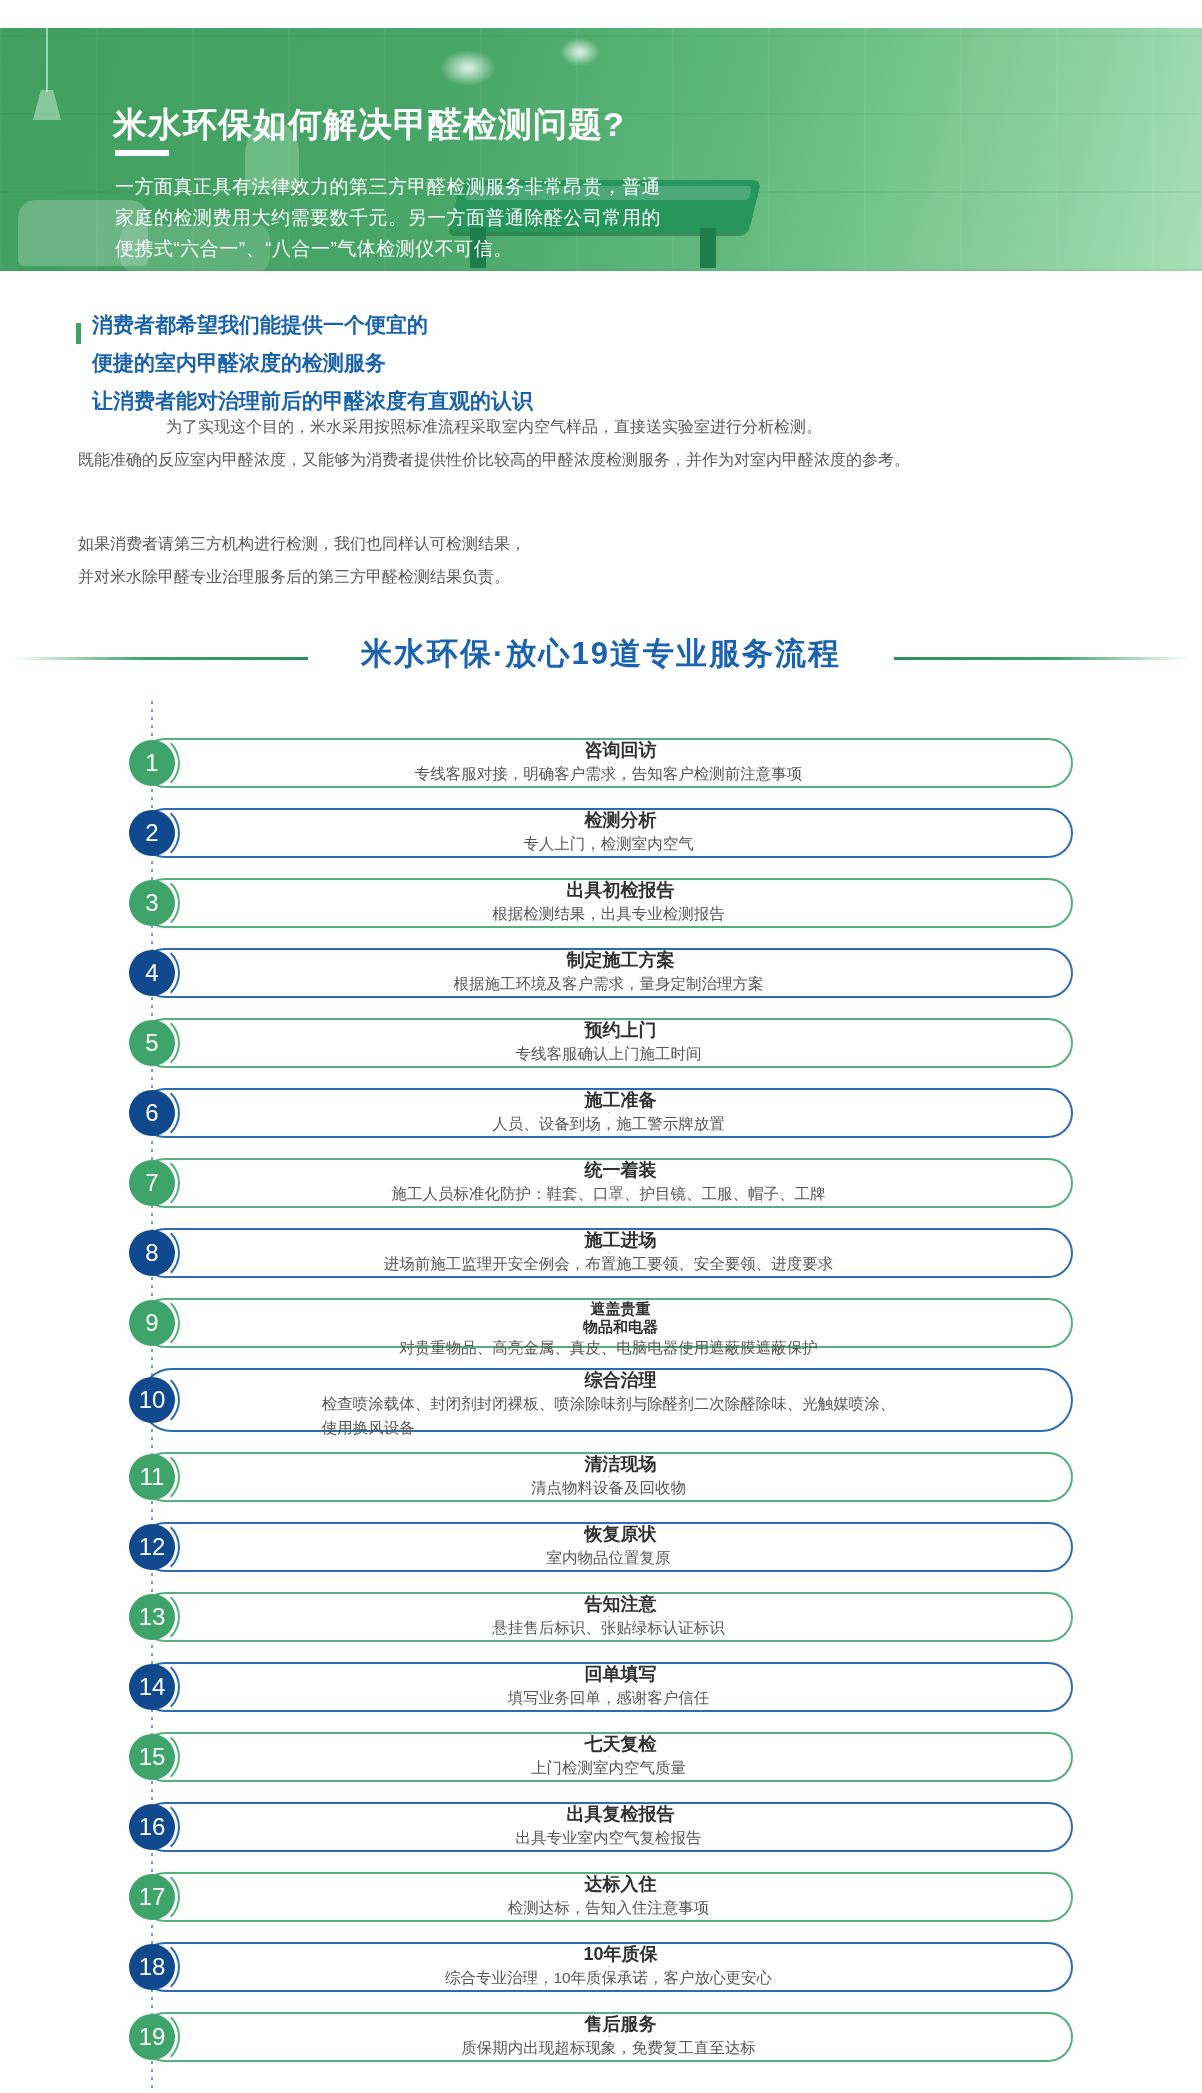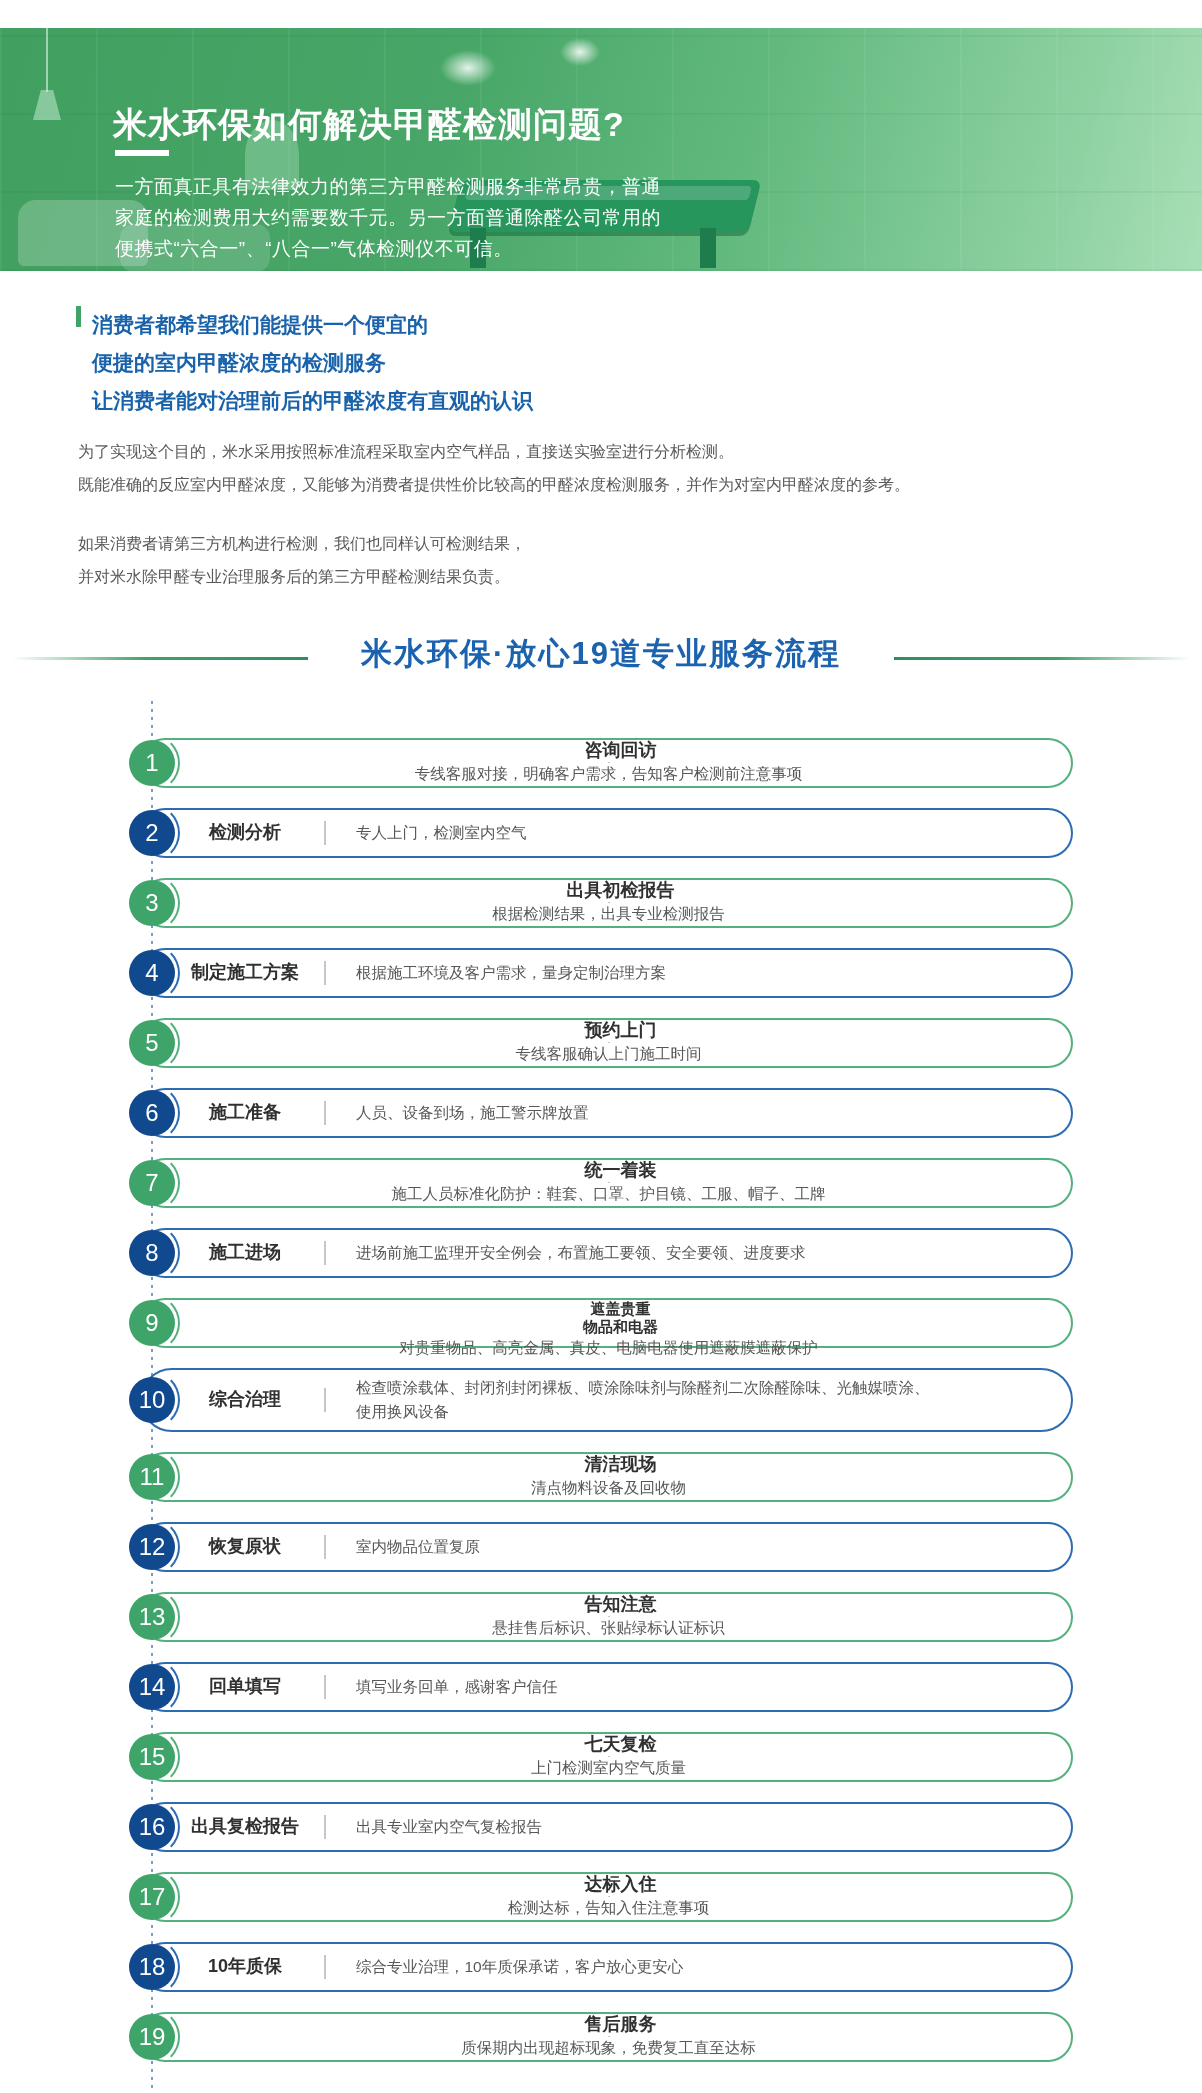--- a/index.html
+++ b/index.html
@@ -49,46 +49,46 @@
   .hr-table{position:absolute;left:70px;top:232px;width:210px;height:11px;background:#93785f;}
   .hr-cabinet{position:absolute;right:0;bottom:0;width:74px;height:78px;background:#edeae4;border-top:3px solid #d8d4cc;}
   .hr-red{position:absolute;left:186px;top:219px;width:0;height:0;border-left:9px solid transparent;border-right:9px solid transparent;border-bottom:14px solid #b44a41;}
 
   .hero-title{position:absolute;left:113px;top:66px;color:#fff;font-size:34px;font-weight:700;letter-spacing:1px;z-index:5;margin-top:8px;}
   .hero-dash{position:absolute;left:115px;top:122px;width:54px;height:6px;background:#fff;z-index:5;}
   .hero-para{position:absolute;left:115px;top:143px;z-index:5;color:#fff;font-size:19px;line-height:31px;letter-spacing:.5px;}
 
   
   .intro{position:absolute;left:76px;top:306px;color:#1a63aa;font-size:21px;font-weight:700;line-height:38px;}
-  .intro-line{display:flex;align-items:flex-start;}
+  .intro-line{display:flex;align-items:flex-end;}
   .intro-bar{width:5px;height:21px;background:#3fa368;margin-right:11px;}
   .intro-line.no-bar{padding-left:16px;}
 
   
   .para{position:absolute;left:78px;color:#595959;font-size:16px;line-height:33px;}
-  .para-1{top:435px;}
+  .para-1{top:410px;text-align:center;}
   .para-2{top:529px;font-family:Liberation Mono, monospace;}
 
   
   .sec-title-wrap{position:absolute;left:0;top:633px;width:1202px;text-align:center;}
   .sec-title{display:inline-block;color:#1b63ae;font-size:31px;font-weight:700;letter-spacing:2px;}
   .sec-line{position:absolute;top:657px;height:3px;width:296px;}
   .sec-line.left{left:12px;background:linear-gradient(90deg,rgba(63,163,104,0),#3fa368 45%,#2f8f5a);}
   .sec-line.right{right:12px;background:linear-gradient(270deg,rgba(63,163,104,0),#3fa368 45%,#2f8f5a);}
 
   
   .dotted-line{position:absolute;left:151px;top:701px;width:2px;height:1392px;z-index:0;
     background:repeating-linear-gradient(180deg,#6f9bd1 0 3px,transparent 3px 8px);}
   .steps{position:absolute;left:0;top:738px;width:1202px;display:flex;flex-direction:column;gap:20px;z-index:1;}
   .step-row{position:relative;height:50px;}
   .step-row.tall{height:64px;}
   .step-pill{position:absolute;left:140px;width:933px;top:0;bottom:0;background:#fff;
     border:2px solid #888;border-radius:32px;display:flex;align-items:center;box-sizing:border-box;}
   .step-row.green .step-pill{border-color:#54b07c;flex-direction:column;}
-  .step-row.blue  .step-pill{border-color:#2d6cb3;}
+  .step-row.blue  .step-pill{border-color:#2d6cb3;flex-direction:column;}
   .step-arc{position:absolute;left:122px;top:50%;width:58px;height:58px;margin-top:-29px;border-radius:50%;
     border:2px solid transparent;box-sizing:border-box;}
   .step-row.green .step-arc{border-right-color:#54b07c;}
   .step-row.blue  .step-arc{border-right-color:#2d6cb3;}
   .step-num{position:absolute;left:129px;top:50%;width:46px;height:46px;margin-top:-23px;border-radius:50%;
     color:#fff;display:flex;align-items:center;justify-content:center;font-size:24px;z-index:2;}
   .step-row.green .step-num{background:#3ea469;}
   .step-row.blue  .step-num{background:#10498e;}
   .step-title{width:150px;margin-left:28px;text-align:center;font-weight:700;font-size:18px;color:#303030;
     white-space:pre-line;line-height:1.2;}

